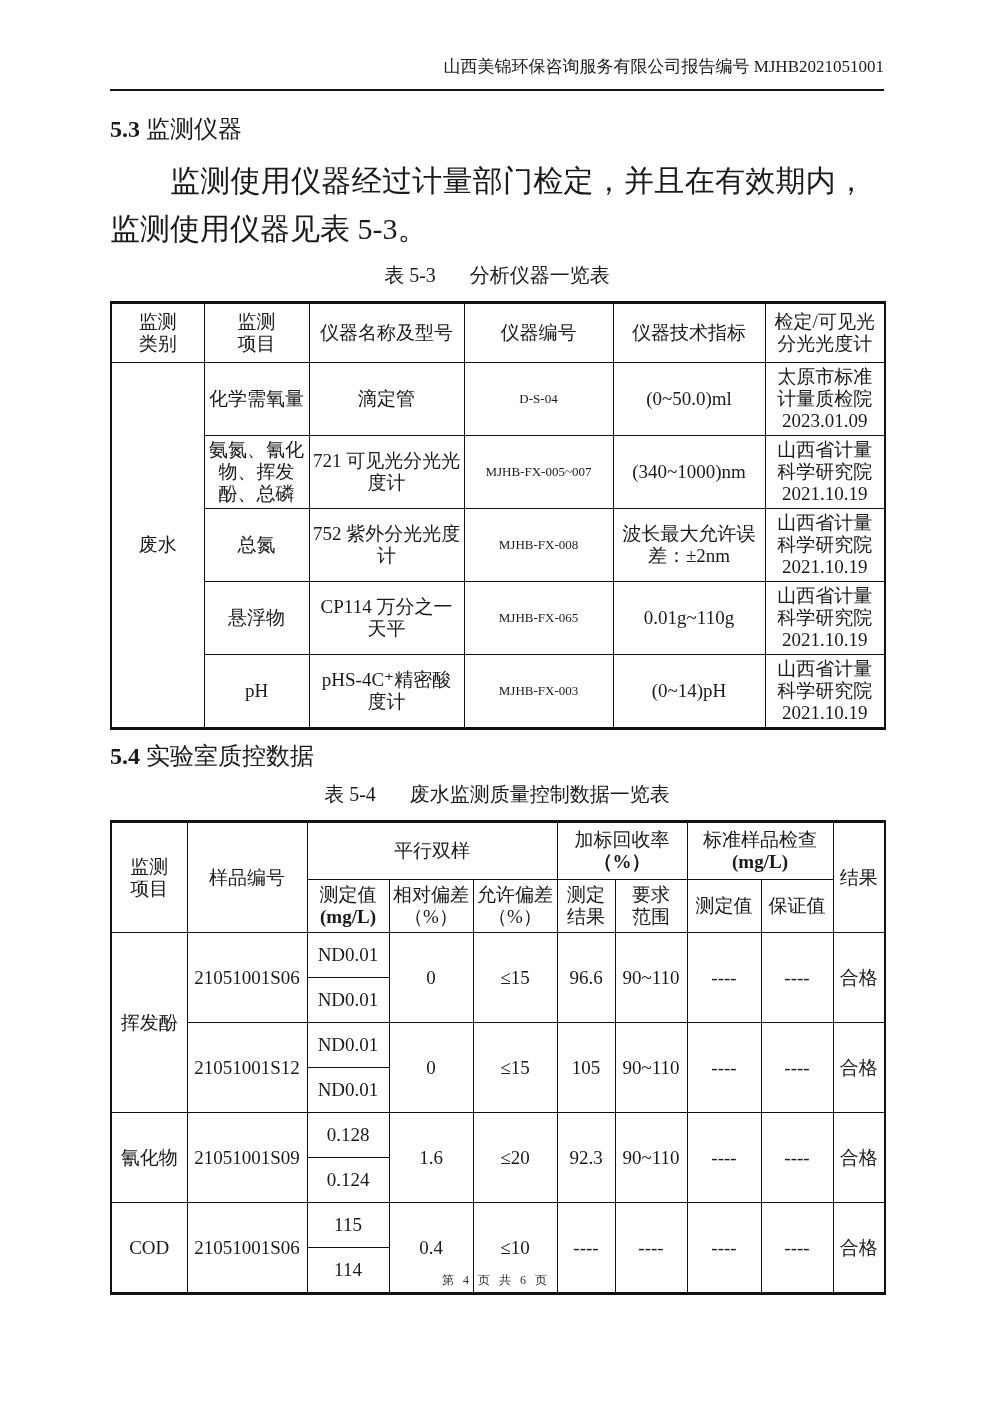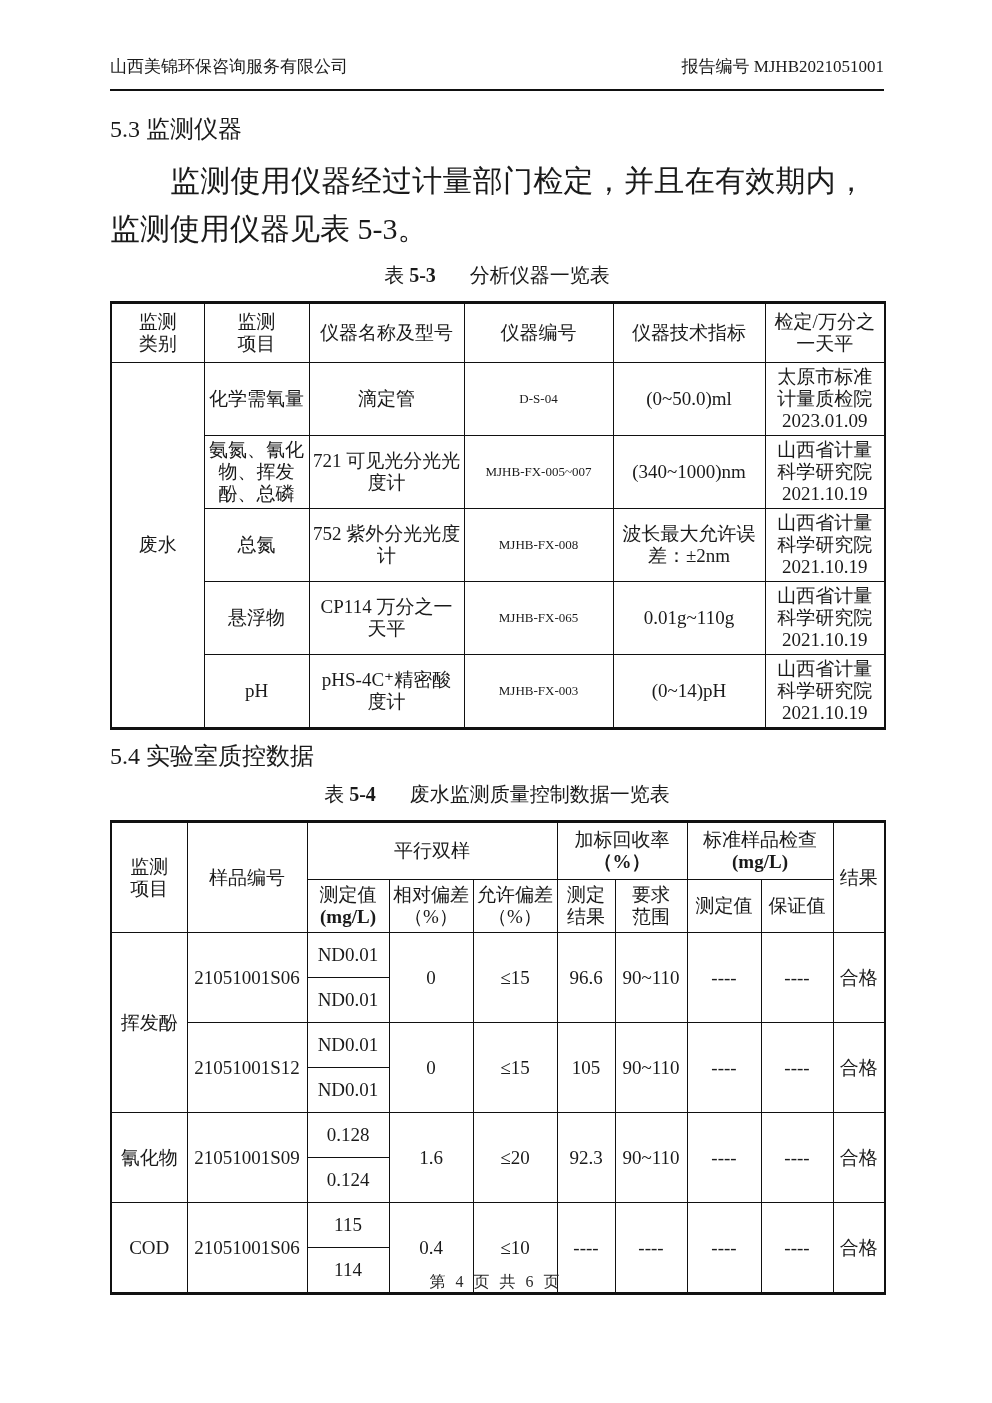--- a/index.html
+++ b/index.html
@@ -8,34 +8,34 @@
     width: 992px; height: 1403px;
     margin: 0 auto;
     background: #ffffff;
     box-sizing: border-box;
     padding: 56px 108px 0 110px;
     color: #1a1a1a;
     font-family: "Liberation Serif", "DejaVu Serif", serif;
     overflow: hidden;
   }
   .page-header {
-    display: flex; justify-content: space-between; align-items: flex-end;
+    display: flex; justify-content: flex-end; align-items: flex-end;
     font-size: 17px; line-height: 22px;
     padding-bottom: 11px;
     border-bottom: 2px solid #111;
   }
   .section-heading { margin: 22px 0 0 0; font-size: 24px; line-height: 32px; font-weight: normal; }
-  .section-heading .sec-num { font-weight: normal; margin-right: 6px; }
+  .section-heading .sec-num { font-weight: bold; margin-right: 6px; }
   .body-para {
     margin: 12px 0 0 0; font-size: 30px; line-height: 48px;
     text-align: justify; text-indent: 2em; padding-right: 18px;
   }
   .table-caption { margin: 9px 0 0 0; text-align: center; font-size: 20px; line-height: 26px; }
   .table-caption .cap-word { }
-  .table-caption .cap-num { font-weight: bold; margin-right: 34px; }
+  .table-caption .cap-num { font-weight: normal; margin-right: 34px; }
   table.doc-table {
     border-collapse: collapse;
     table-layout: fixed;
     width: 774px;
     margin-top: 13px;
     font-size: 19px; line-height: 22px;
     text-align: center;
   }
   table.doc-table th, table.doc-table td {
     border: 1px solid #111;
@@ -51,21 +51,21 @@
   .t53 td { padding: 3px 3px; height: 68px; margin-left: 13px; }
   .t53 td.latin { font-size: 13px; }
   .pl { white-space: pre-line; }
   .t54 thead th { padding: 4px 2px; }
   .t54 .hdr1 th { height: 48px; }
   .t54 .hdr2 th { height: 44px; }
   .t54 td { height: 40px; padding: 1px 2px; margin-left: 40px; }
   .unit-bold { font-weight: bold; }
   .page-footer {
     position: absolute; top: 1272px; left: 0; width: 100%;
-    text-align: center; font-size: 16px; letter-spacing: 3px; color: #2a2a2a;
+    text-align: center; font-size: 12px; letter-spacing: 3px; color: #2a2a2a;
   }
 </style>
 </head>
 <body>
 
 <div class="page">
 
   <div class="page-header">
     <span>山西美锦环保咨询服务有限公司</span>
     <span>报告编号 MJHB2021051001</span>
@@ -88,21 +88,21 @@
     </colgroup>
     <thead>
       <tr>
         <th class="pl">监测
 类别</th>
         <th class="pl">监测
 项目</th>
         <th>仪器名称及型号</th>
         <th>仪器编号</th>
         <th>仪器技术指标</th>
-        <th>检定/万分之一天平</th>
+        <th>检定/可见光分光光度计</th>
       </tr>
     </thead>
     <tbody>
       <tr>
         <td rowspan="5">废水</td>
         <td>化学需氧量</td>
         <td>滴定管</td>
         <td class="latin">D-S-04</td>
         <td>(0~50.0)ml</td>
         <td>

